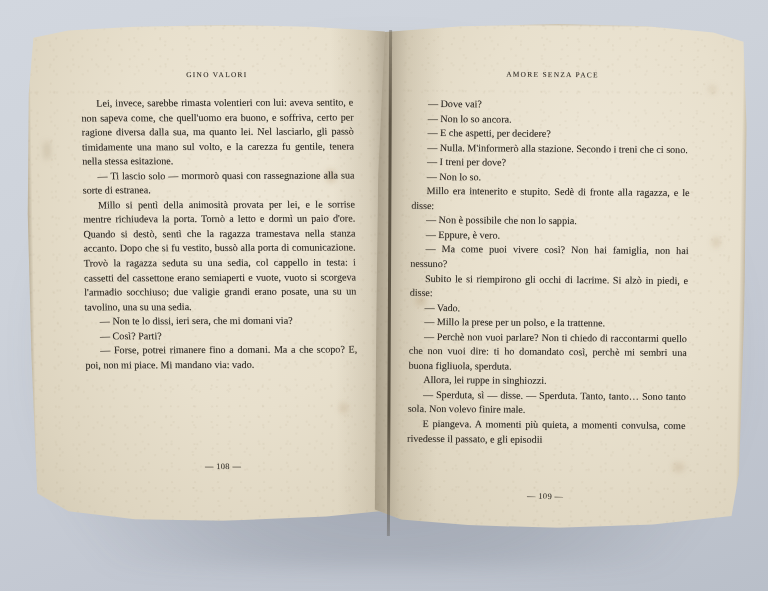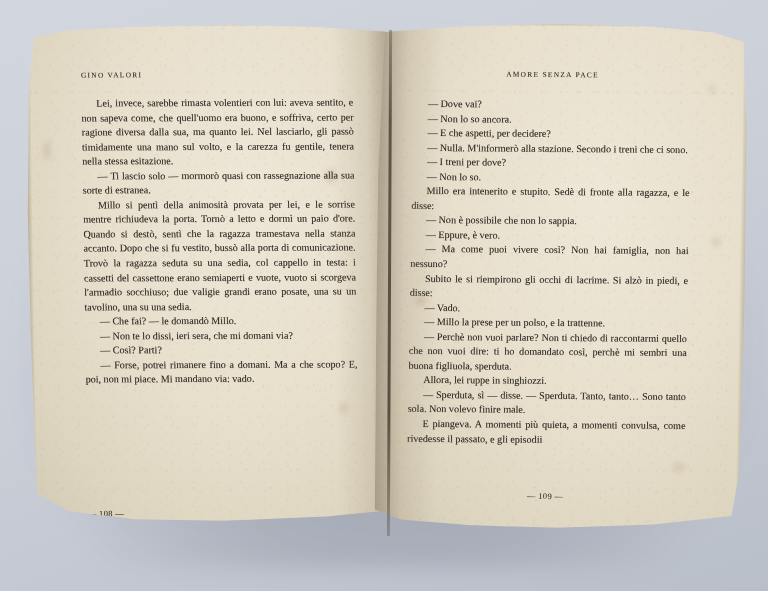--- a/index.html
+++ b/index.html
@@ -130,30 +130,30 @@
   .page-left .textblock  { left: 56px; top: 74px; width: 272px; }
   .page-right .textblock { left: 34px; top: 76px; width: 278px; }
 
   .running-head {
     position: absolute;
     font-size: 7.3px;
     letter-spacing: 1.35px;
     color: #2e2a24;
     white-space: nowrap;
   }
-  .page-left .running-head  { left: 56px; top: 48px; width: 272px; }
+  .page-left .running-head  { left: 56px; top: 48px; width: 272px; text-align: center; }
   .page-right .running-head { left: 34px; top: 48px; width: 278px; text-align: center; }
 
   .folio {
     position: absolute;
     font-size: 8.4px;
     color: #33302a;
     letter-spacing: 0.4px;
   }
-  .page-left .folio  { left: 56px; top: 487px; width: 272px; }
+  .page-left .folio  { left: 56px; top: 440px; width: 272px; text-align: center; }
   .page-right .folio { left: 34px; top: 470px; width: 278px; text-align: center; }
 
   p { margin: 0; text-indent: 15px; }
   p.dialogue { text-indent: 15px; }
 
   
   .textblock, .running-head, .folio { text-shadow: 0.25px 0.25px 0.3px rgba(70,60,48,0.35); }
 </style>
 </head>
 <body>
@@ -170,21 +170,20 @@
       <div class="stain" style="left:300px; top:148px; width:9px; height:13px; background:rgba(148,112,66,0.30);"></div>
       <div class="stain" style="left:310px; top:382px; width:7px; height:9px; background:rgba(150,112,64,0.26);"></div>
       <div class="stain" style="left:18px; top:118px; width:6px; height:20px; background:rgba(128,104,70,0.22);"></div>
 
       <div class="running-head">GINO VALORI</div>
 
       <div class="textblock">
         <p>Lei, invece, sarebbe rimasta volentieri con lui: aveva sentito, e non sapeva come, che quell'uomo era buono, e soffriva, certo per ragione diversa dalla sua, ma quanto lei. Nel lasciarlo, gli passò timidamente una mano sul volto, e la carezza fu gentile, tenera nella stessa esitazione.</p>
         <p class="dialogue">— Ti lascio solo — mormorò quasi con rassegnazione alla sua sorte di estranea.</p>
         <p>Millo si pentì della animosità provata per lei, e le sorrise mentre richiudeva la porta. Tornò a letto e dormì un paio d'ore. Quando si destò, sentì che la ragazza tramestava nella stanza accanto. Dopo che si fu vestito, bussò alla porta di comunicazione. Trovò la ragazza seduta su una sedia, col cappello in testa: i cassetti del cassettone erano semiaperti e vuote, vuoto si scorgeva l'armadio socchiuso; due valigie grandi erano posate, una su un tavolino, una su una sedia.</p>
-        <p class="dialogue">— Che fai? — le domandò Millo.</p>
         <p class="dialogue">— Non te lo dissi, ieri sera, che mi domani via?</p>
         <p class="dialogue">— Così? Parti?</p>
         <p class="dialogue">— Forse, potrei rimanere fino a domani. Ma a che scopo? E, poi, non mi piace. Mi mandano via: vado.</p>
       </div>
 
       <div class="folio">— 108 —</div>
 
       <div class="edge-fiber left"></div>
       <div class="edge-fiber top"></div>
       <div class="edge-fiber bottom"></div>

